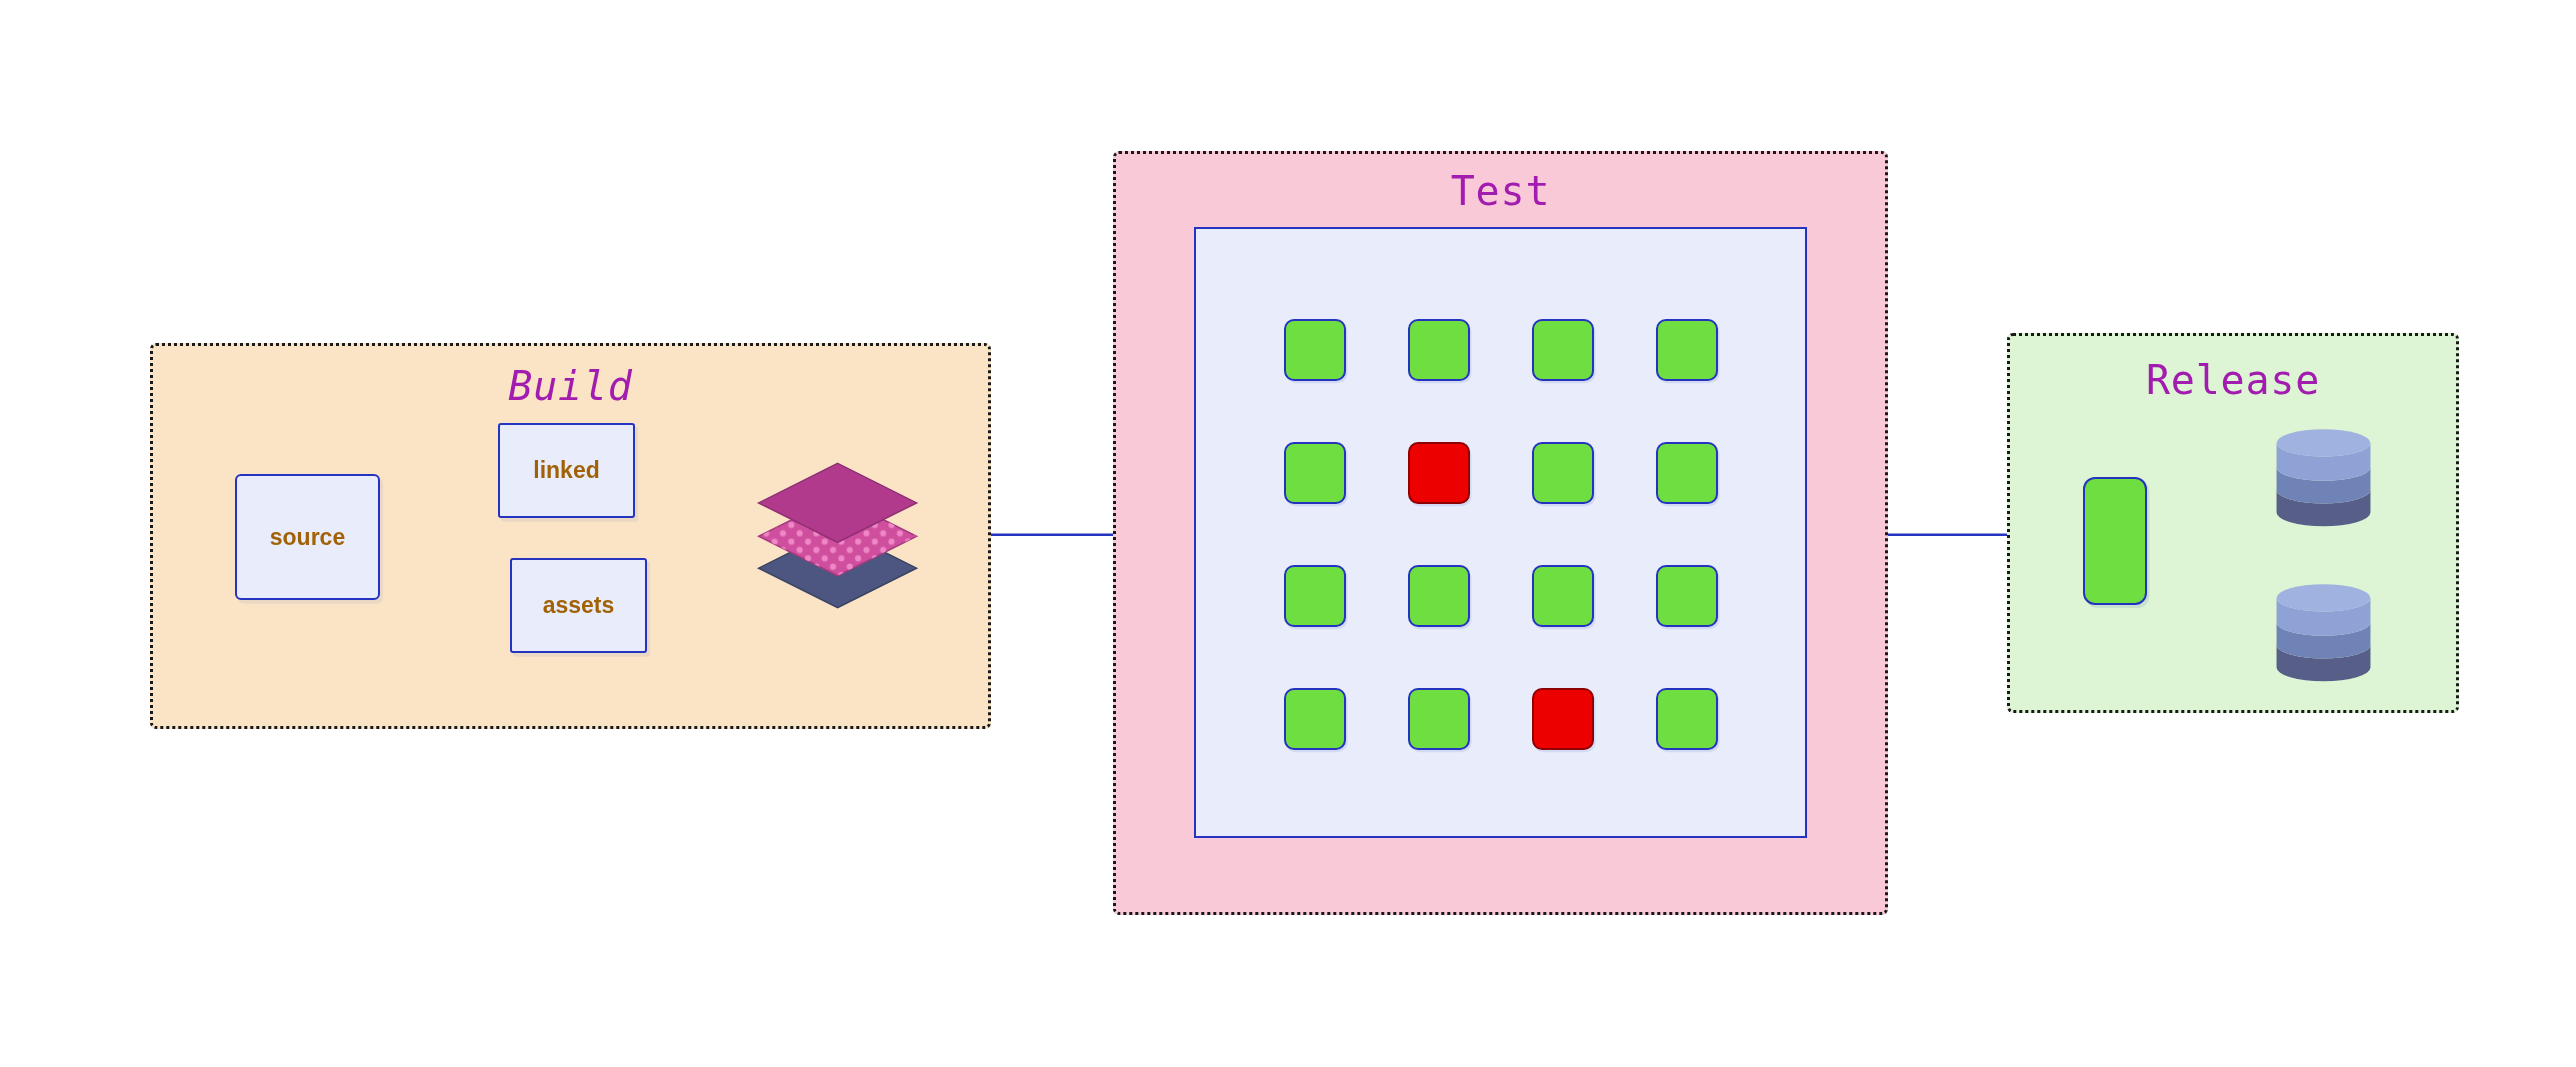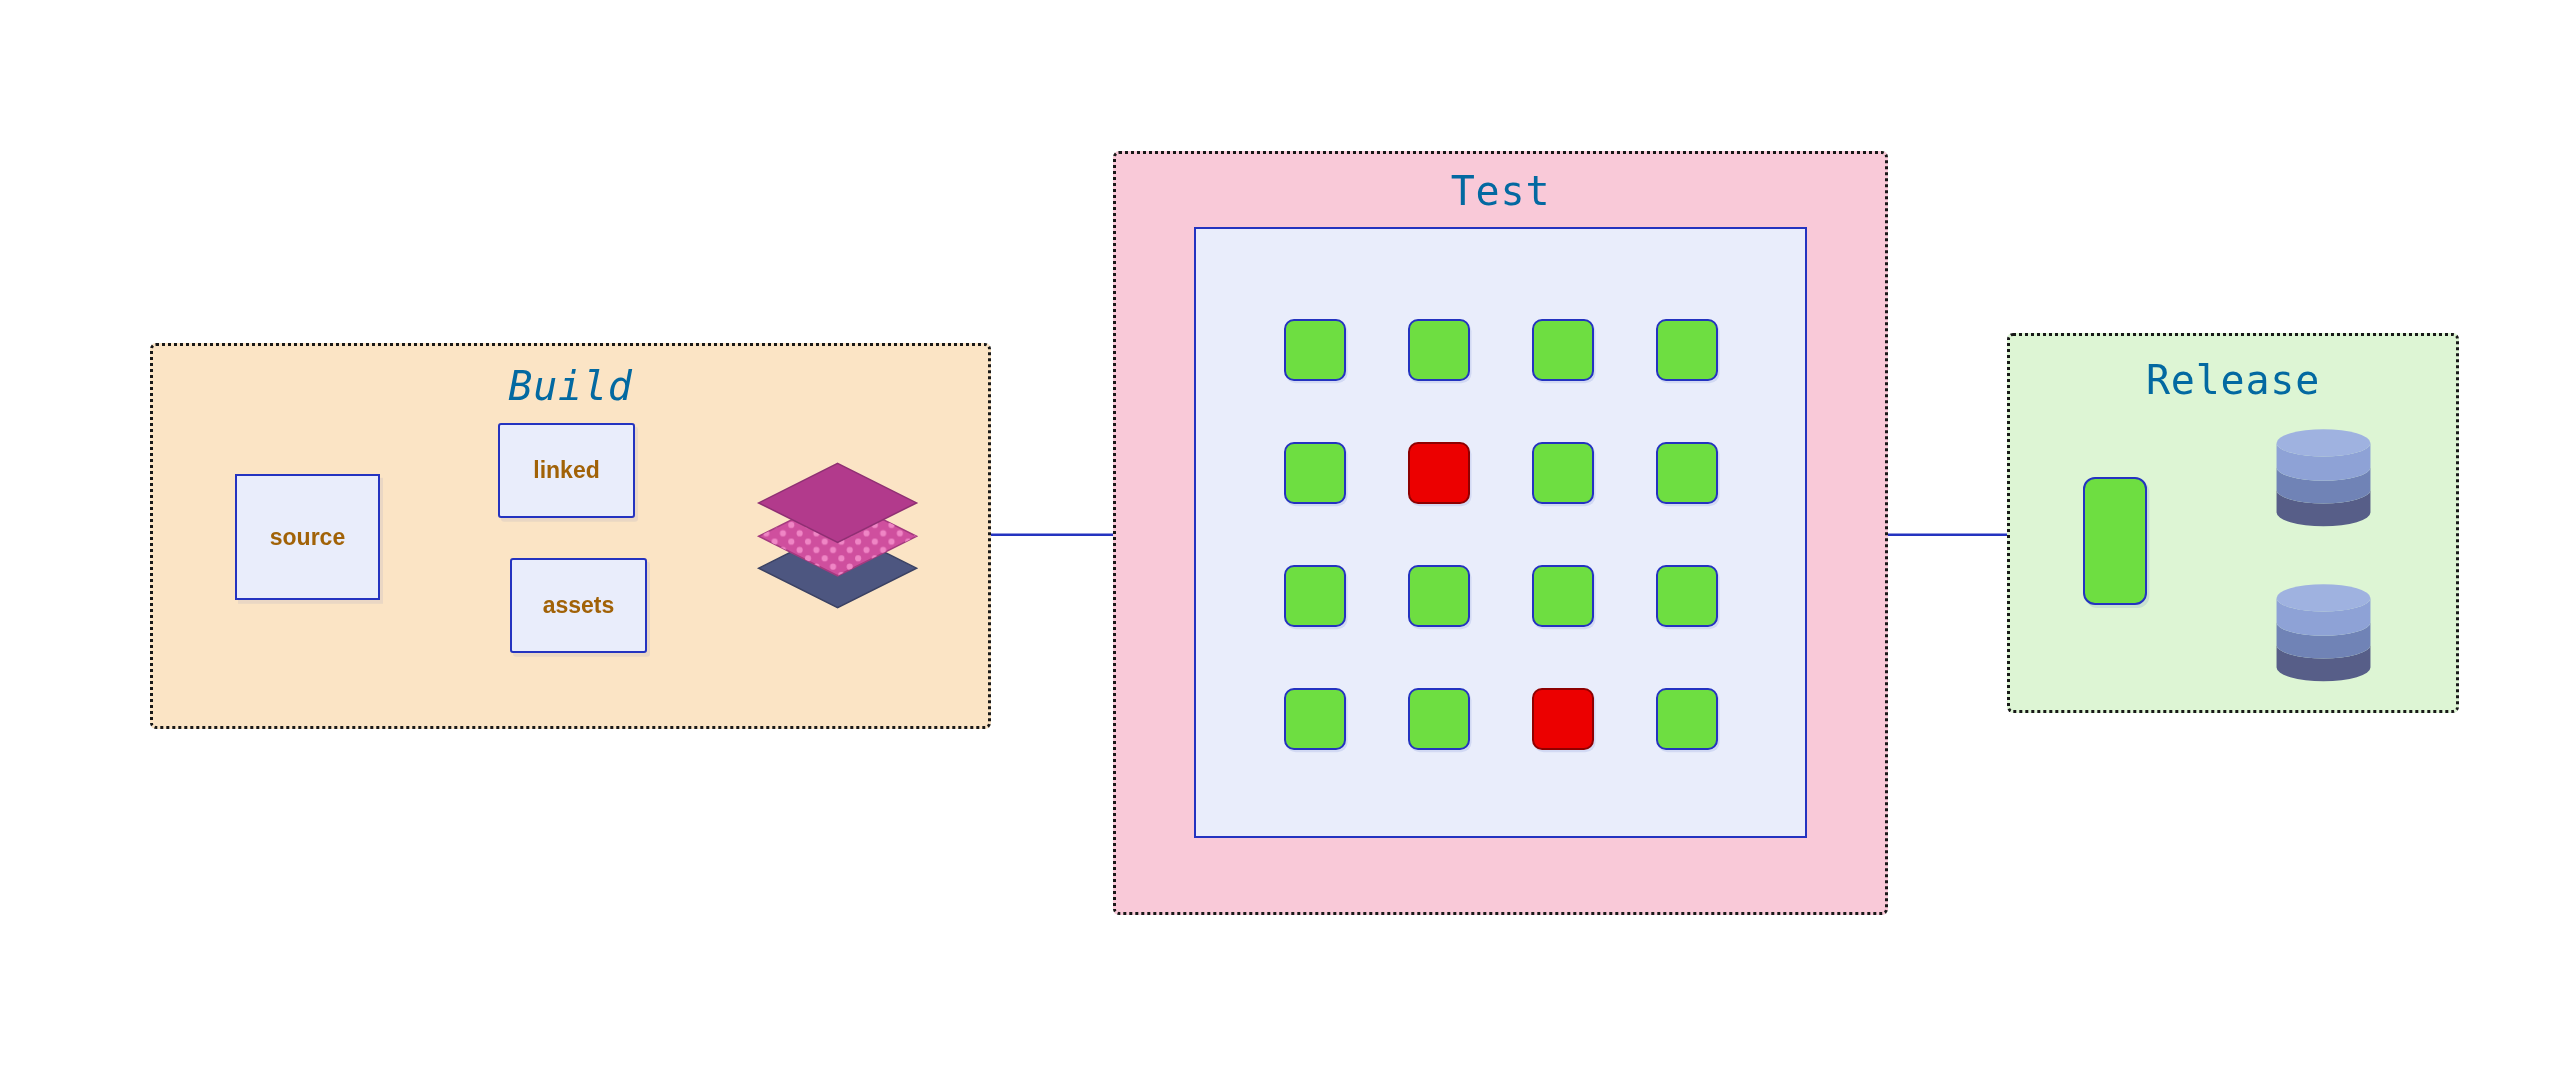--- a/index.html
+++ b/index.html
@@ -19,34 +19,34 @@
   .edge{stroke:var(--stroke-blue);stroke-width:3.5;fill:none;}
   .arrowhead{fill:var(--stroke-blue);stroke:none;}
 
   .stage{position:absolute;border:3px dotted var(--border-black);border-radius:6px;}
   .stage.build{left:150px;top:343px;width:841px;height:386px;background:var(--build-bg);font-style:italic;}
   .stage.test{left:1113px;top:151px;width:775px;height:764px;background:var(--test-bg);}
   .stage.release{left:2007px;top:333px;width:452px;height:380px;background:var(--release-bg);}
 
   .stage-title{
     position:absolute;left:0;right:0;text-align:center;
-    font-size:40px;font-weight:500;color:#0369a1;letter-spacing:0.8px;
+    font-size:40px;font-weight:500;color:#a21caf;letter-spacing:0.8px;
   }
   .stage.build .stage-title{top:16.7px;}
   .stage.test .stage-title{top:13.7px;}
   .stage.release .stage-title{top:21px;}
 
   .node{
     position:absolute;background:var(--node-bg);
     border:2.3px solid var(--stroke-blue);
     display:flex;align-items:center;justify-content:center;
     font-family:"Liberation Sans", sans-serif;font-weight:700;font-size:23px;color:#a16207;
     box-shadow:3px 3.8px 0 rgba(13,50,178,0.07);
   }
-  .node.source{left:235px;top:474px;width:145px;height:126px;border-radius:0;}
+  .node.source{left:235px;top:474px;width:145px;height:126px;border-radius:6px;}
   .node.linked{left:498px;top:423px;width:137px;height:95px;border-radius:3px;}
   .node.assets{left:498px;top:558px;width:137px;height:95px;border-radius:3px;margin-left:12px;}
 
   .icon-svg{position:absolute;}
   .layers-icon{left:745px;top:445px;width:186px;height:194px;}
   .db-icon-1{left:2272px;top:420px;width:103px;height:111px;}
   .db-icon-2{left:2272px;top:575px;width:103px;height:111px;}
 
   .test-panel{
     position:absolute;left:1194px;top:227px;width:613px;height:611px;

